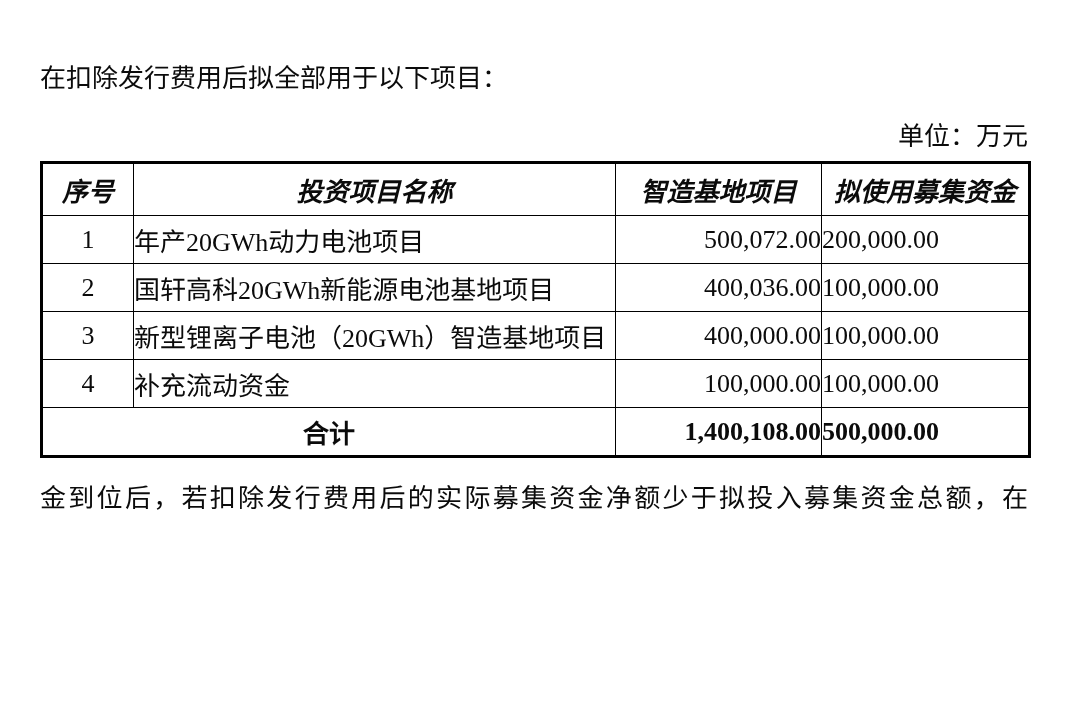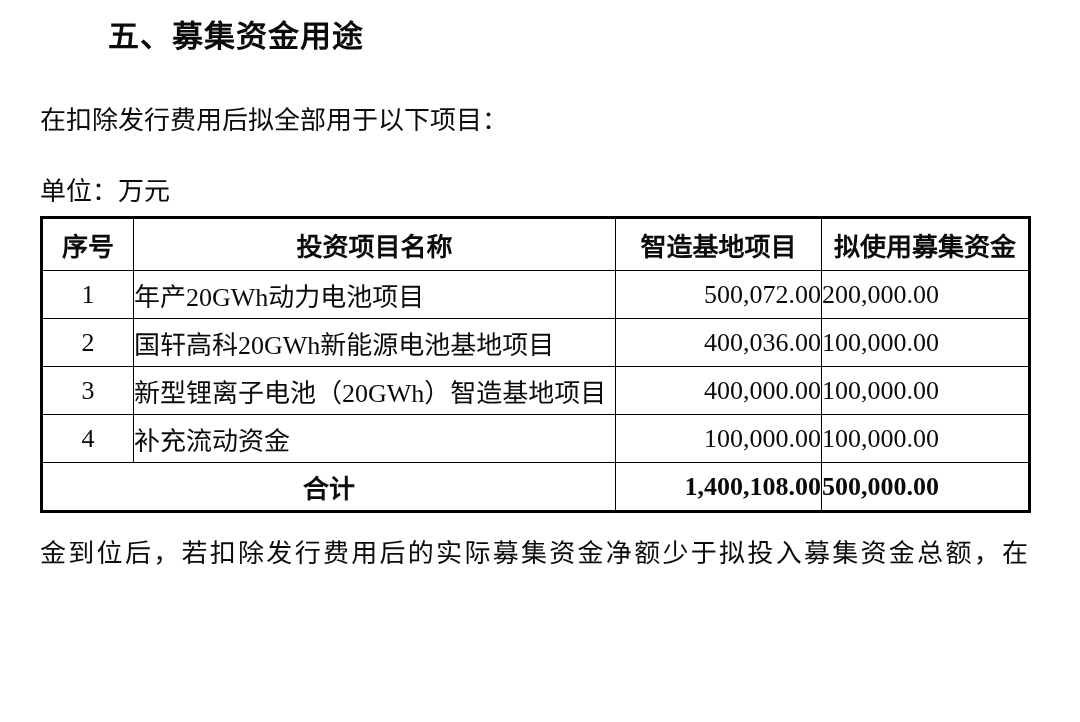--- a/index.html
+++ b/index.html
@@ -34,57 +34,58 @@
   .line {
     white-space: nowrap;
   }
   .line.fill {
     text-align: justify;
     text-align-last: justify;
     white-space: normal;
   }
   .line.indent { padding-left: 54px; }
   .unit-row {
-    margin-top: 24px;
+    margin-top: 11px;
     font-size: 26px;
     line-height: 40px;
+    text-align: right;
   }
   table.fund-table {
     margin-top: 4px;
     border-collapse: collapse;
     table-layout: fixed;
     width: 988px;
     border: 3px solid #000;
     font-size: 26px;
   }
   table.fund-table th, table.fund-table td {
     border: 1.5px solid #000;
     padding: 0;
     vertical-align: middle;
     height: 47px;
     overflow: hidden;
   }
   table.fund-table thead th {
     height: 51px;
     font-weight: bold;
     text-align: center;
+    font-style: italic;
   }
   td.c-no { text-align: center; }
   td.c-name { text-align: left; padding-left: 20px; }
   td.c-num { text-align: right; padding-right: 26px; }
   td.c-num-last { text-align: left; padding-right: 18px; }
   tr.total-row td { font-weight: bold; }
   td.c-total-label { text-align: center; font-weight: bold; }
 </style>
 </head>
 <body>
 
 <div class="page">
 
-  <div class="doc-title">五、募集资金用途</div>
 
   <div class="para">
     <div class="line">在扣除发行费用后拟全部用于以下项目：</div>
   </div>
 
   <div class="unit-row">单位：万元</div>
 
   <table class="fund-table">
     <colgroup>
       <col style="width:92px">

